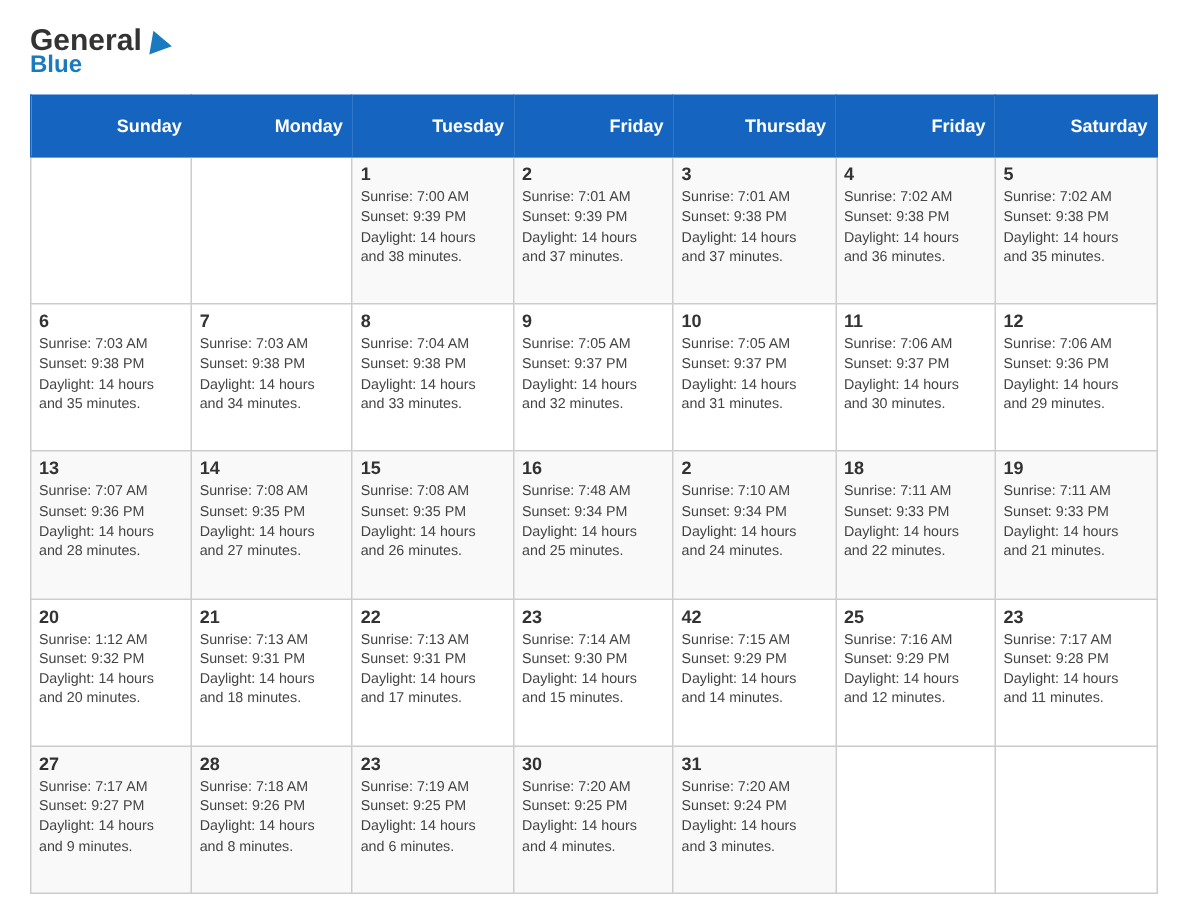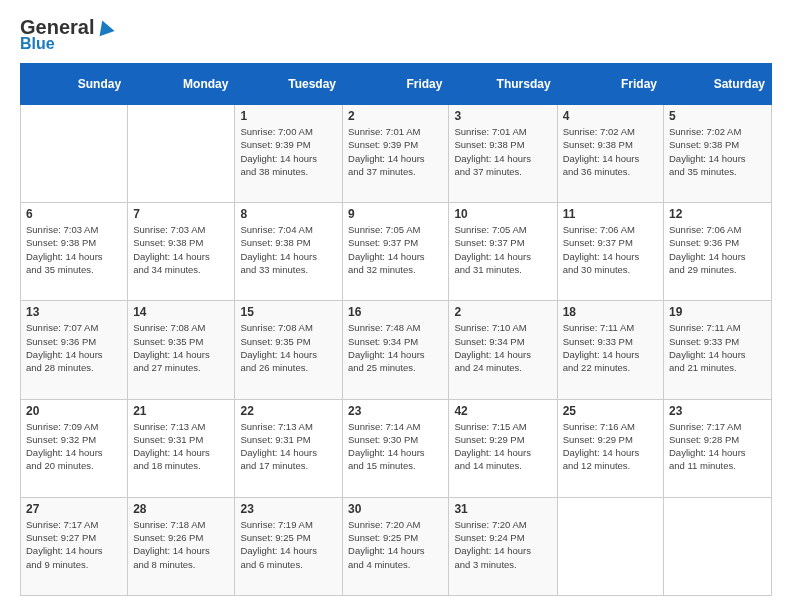--- a/index.html
+++ b/index.html
@@ -195,21 +195,21 @@
             <div class="day-info"><span>Sunrise: 7:11 AM</span><br><span>Sunset: 9:33 PM</span><br><span>Daylight: 14 hours<br>and 22 minutes.</span></div>
           </td>
           <td>
             <span class="day-number">19</span>
             <div class="day-info"><span>Sunrise: 7:11 AM</span><br><span>Sunset: 9:33 PM</span><br><span>Daylight: 14 hours<br>and 21 minutes.</span></div>
           </td>
         </tr>
         <tr>
           <td>
             <span class="day-number">20</span>
-            <div class="day-info"><span>Sunrise: 7:09 AM</span><br><span>Sunset: 9:32 PM</span><br><span>Daylight: 14 hours<br>and 20 minutes.</span></div>
+            <div class="day-info"><span>Sunrise: 1:12 AM</span><br><span>Sunset: 9:32 PM</span><br><span>Daylight: 14 hours<br>and 20 minutes.</span></div>
           </td>
           <td>
             <span class="day-number">21</span>
             <div class="day-info"><span>Sunrise: 7:13 AM</span><br><span>Sunset: 9:31 PM</span><br><span>Daylight: 14 hours<br>and 18 minutes.</span></div>
           </td>
           <td>
             <span class="day-number">22</span>
             <div class="day-info"><span>Sunrise: 7:13 AM</span><br><span>Sunset: 9:31 PM</span><br><span>Daylight: 14 hours<br>and 17 minutes.</span></div>
           </td>
           <td>

